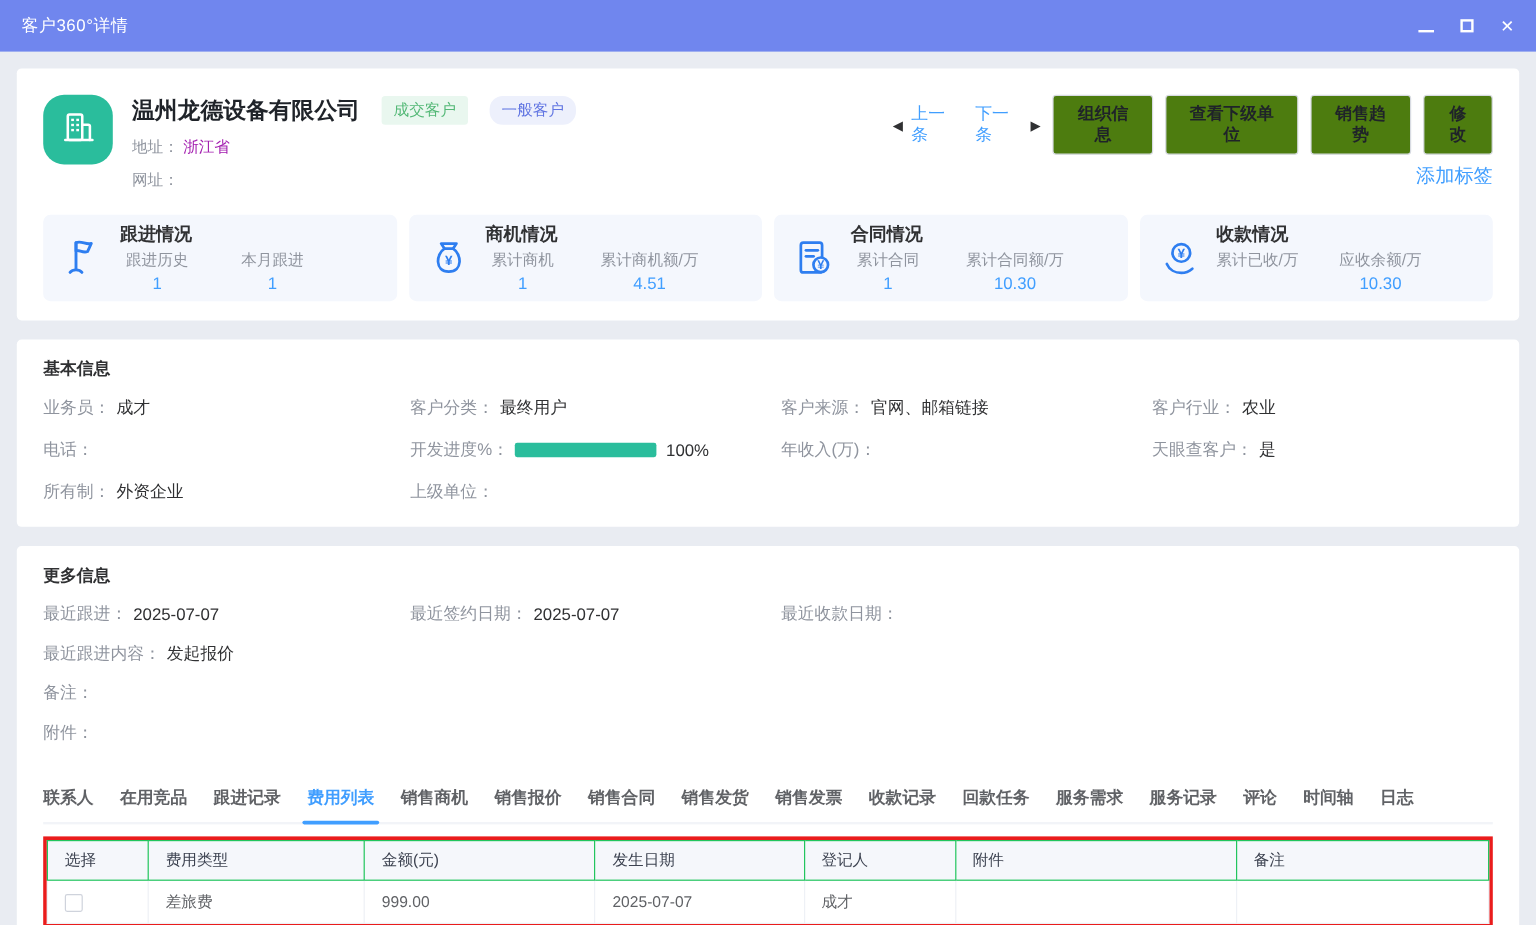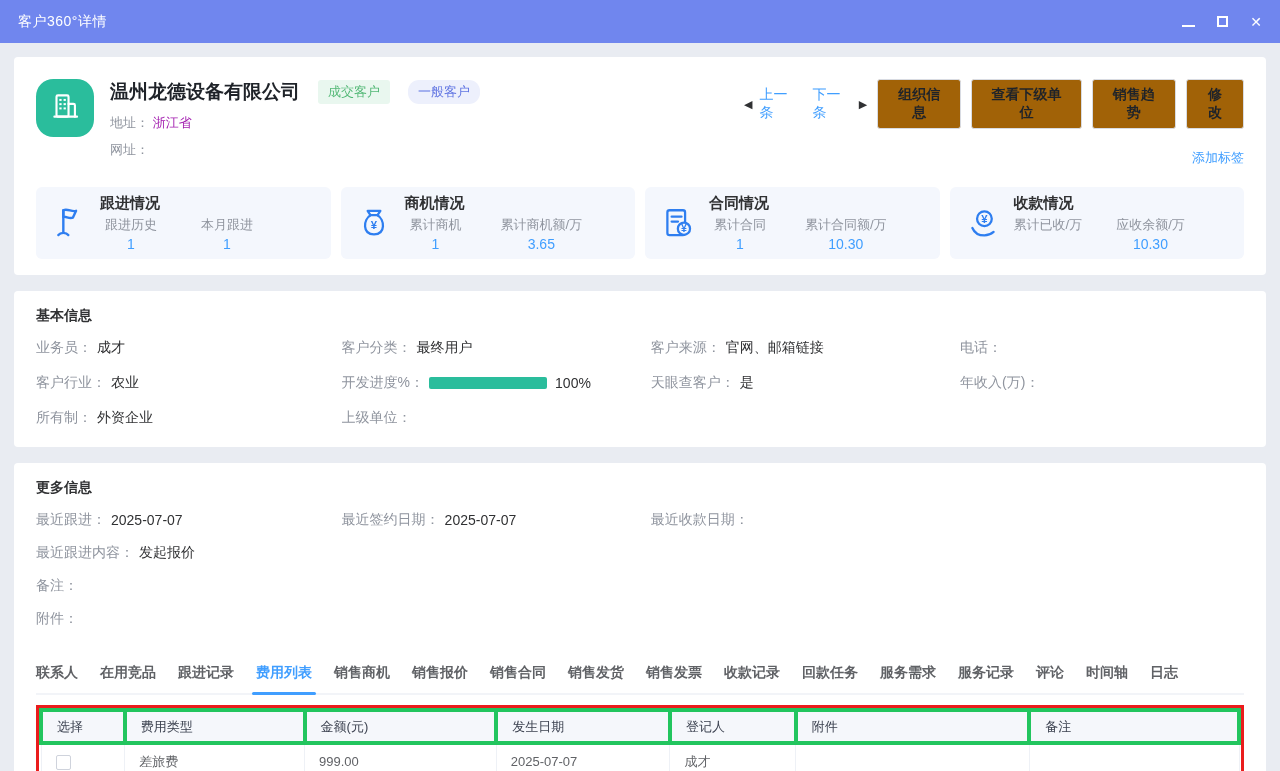--- a/index.html
+++ b/index.html
@@ -26,22 +26,22 @@
   .company-name { font-size:19px; font-weight:bold; color:#1f2329; }
   .badge { font-size:13px; padding:3px 10px; border-radius:3px; }
   .badge-deal { color:#53b876; background:#e9f7ef; }
   .badge-general { color:#6175e2; background:#edf0fc;border-radius:11px; }
   .meta-line { margin-top:9px; font-size:13px; color:#8f949e; }
   .meta-line a { color:#a21caf; text-decoration:none; cursor:pointer; }
   .header-right { flex:0 0 500px; display:flex; flex-direction:column; align-items:flex-end; }
   .nav-buttons-row { display:flex; align-items:center; }
   .nav-arrow { color:#303133; font-size:11px; }
   .nav-link { color:#409eff; font-size:14px; text-decoration:none; margin:0 7px; cursor:pointer; }
-  .hdr-btn { margin-left:10px; background:#a16207; border:1px solid #d8dbe2; border-radius:3px; padding:6px 15px; font-size:14px; font-weight:600; color:#1f2329; font-family:inherit; cursor:pointer; }
-  .add-tag { margin-top:20px; font-size:13px; color:#409eff; text-decoration:none; cursor:pointer; }
+  .hdr-btn { margin-left:10px; background:#4d7c0f; border:1px solid #d8dbe2; border-radius:3px; padding:6px 15px; font-size:14px; font-weight:600; color:#1f2329; font-family:inherit; cursor:pointer; }
+  .add-tag { margin-top:8px; font-size:16px; color:#409eff; text-decoration:none; cursor:pointer; }
 
   
   .stats-row { display:flex; gap:10px; margin-top:20px; }
   .stat-card { flex:1; background:#f4f7fd; border-radius:6px; height:72px; display:flex; align-items:center; padding-left:16px; }
   .stat-icon { width:34px; height:36px; margin-right:14px; flex:0 0 34px; }
   .stat-title { font-size:15px; font-weight:bold; color:#303133; margin-bottom:3px; }
   .metrics { display:flex; gap:34px; }
   .metric { display:flex; flex-direction:column; align-items:center; min-width:62px; }
   .metric-label { font-size:13px; color:#8f949e; }
   .metric-value { font-size:14px; color:#409eff; margin-top:2px; min-height:16px; }
@@ -61,21 +61,21 @@
 
   
   .tabs { display:flex; gap:22px; margin-top:36px; border-bottom:2px solid #f2f4f8;font-weight:bold; }
   .tab { position:relative; font-size:14px; color:#606266; padding-bottom:11px; cursor:pointer; }
   .tab.active { color:#409eff; }
   .tab.active::after { content:""; position:absolute; left:-4px; right:-4px; bottom:-2px; height:3px; background:#409eff; border-radius:2px; }
 
   
   .red-box { margin-top:10px; border:3px solid #ea1c1c; }
   table.expense { width:100%; border-collapse:collapse; font-size:13px; color:#606266; table-layout:fixed; }
-  table.expense th { background:#f5f7fb; font-weight:500; color:#3c4250; text-align:left; height:33px; padding-left:14px; border:4px solid #22c55e; }
+  table.expense th { background:#f5f7fb; font-weight:500; color:#3c4250; text-align:left; height:33px; padding-left:14px; border:1px solid #22c55e; }
   table.expense td { height:36px; padding-left:14px; border:1px solid #eef1f6; background:#fff; }
   td.cb-cell { text-align:left; padding-left:30px; }
   .checkbox { display:inline-block; width:15px; height:15px; border:1px solid #cfd3dc; border-radius:2px; background:#fff; vertical-align:middle; cursor:pointer; }
 </style>
 </head>
 <body>
 
 <div class="titlebar">
   <span class="titlebar-title">客户360°详情</span>
   <div class="win-controls">
@@ -168,21 +168,21 @@
         </span>
         <div class="stat-body">
           <div class="stat-title">商机情况</div>
           <div class="metrics">
             <div class="metric">
               <span class="metric-label">累计商机</span>
               <span class="metric-value">1</span>
             </div>
             <div class="metric">
               <span class="metric-label">累计商机额/万</span>
-              <span class="metric-value">3.65</span>
+              <span class="metric-value">4.51</span>
             </div>
           </div>
         </div>
       </div>
 
       <div class="stat-card">
         <span class="stat-icon">
           <svg width="34" height="36" viewBox="0 0 24 24" fill="none" stroke="#2e7ef0" stroke-width="1.6" stroke-linecap="round" stroke-linejoin="round">
             <rect x="4.5" y="3" width="12.5" height="17.5" rx="1.5"></rect>
             <path d="M7.5 7.5 H14.5"></path>
@@ -241,39 +241,39 @@
       </div>
       <div class="info-item">
         <span class="info-label">客户分类：</span>
         <span class="info-value">最终用户</span>
       </div>
       <div class="info-item">
         <span class="info-label">客户来源：</span>
         <span class="info-value">官网、邮箱链接</span>
       </div>
       <div class="info-item">
+        <span class="info-label">客户行业：</span>
+        <span class="info-value">农业</span>
+      </div>
+      <div class="info-item">
         <span class="info-label">电话：</span>
         <span class="info-value"></span>
-      </div>
-      <div class="info-item">
-        <span class="info-label">客户行业：</span>
-        <span class="info-value">农业</span>
       </div>
       <div class="info-item">
         <span class="info-label">开发进度%：</span>
         <span class="progress-track"></span>
         <span class="info-value">100%</span>
       </div>
       <div class="info-item">
+        <span class="info-label">年收入(万)：</span>
+        <span class="info-value"></span>
+      </div>
+      <div class="info-item">
         <span class="info-label">天眼查客户：</span>
         <span class="info-value">是</span>
-      </div>
-      <div class="info-item">
-        <span class="info-label">年收入(万)：</span>
-        <span class="info-value"></span>
       </div>
       <div class="info-item">
         <span class="info-label">所有制：</span>
         <span class="info-value">外资企业</span>
       </div>
       <div class="info-item">
         <span class="info-label">上级单位：</span>
         <span class="info-value"></span>
       </div>
       <div class="info-item"></div>

